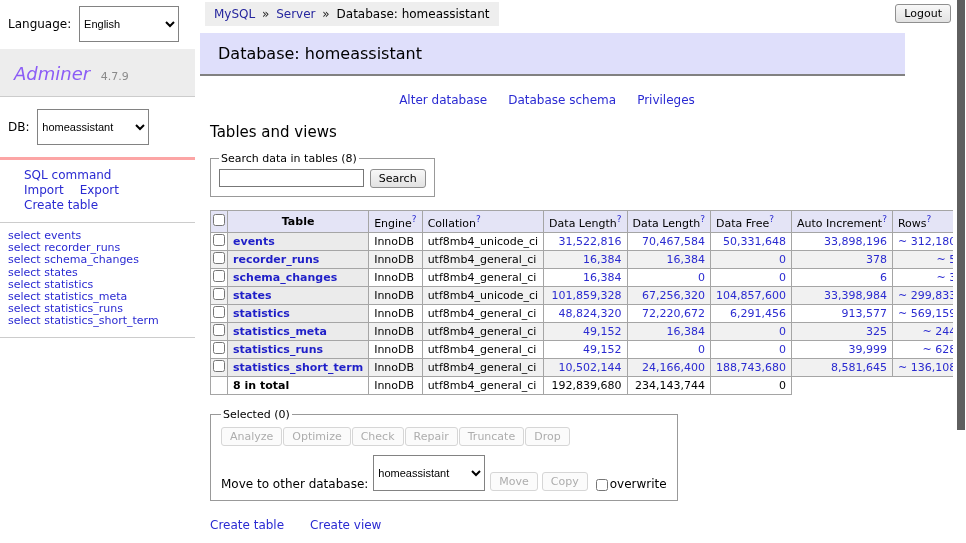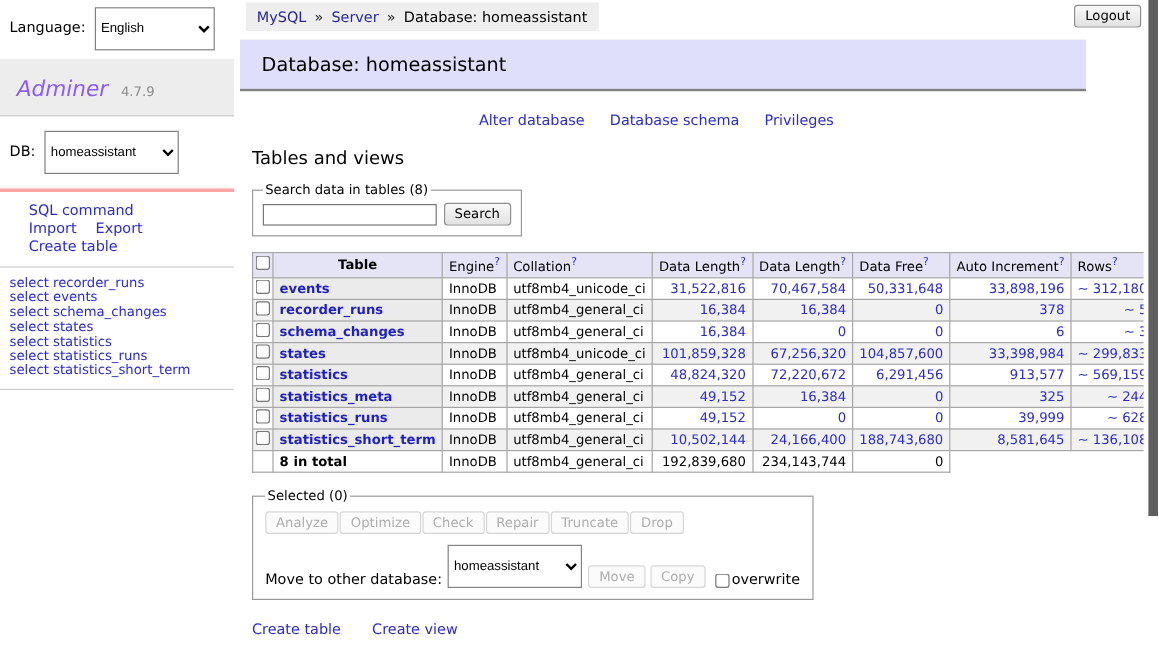--- a/index.html
+++ b/index.html
@@ -121,25 +121,26 @@
     <span class="app-version">4.7.9</span>
   </h1>
   <div class="db-row">
     <span>DB:</span>
     <select>
       <option>homeassistant</option>
     </select>
   </div>
   <div class="sidebar-actions" id="sidebar-actions"><a>SQL command</a> <a>Import</a> <a>Export</a> <a>Create table</a> </div>
   <div class="sidebar-tables" id="sidebar-tables">
+      <a>select events</a>
       <a>select recorder_runs</a>
-      <a>select events</a>
       <a>select schema_changes</a>
       <a>select states</a>
       <a>select statistics</a>
+      <a>select statistics_meta</a>
       <a>select statistics_runs</a>
       <a>select statistics_short_term</a>
     </div>
 </div>
 
 <div class="main">
   <div class="breadcrumb" id="breadcrumb"><a>MySQL</a><span class="sep"> » </span><a>Server</a><span class="sep"> » </span><span>Database: homeassistant</span></div>
 
   <h2 class="page-title">Database: homeassistant</h2>
 

